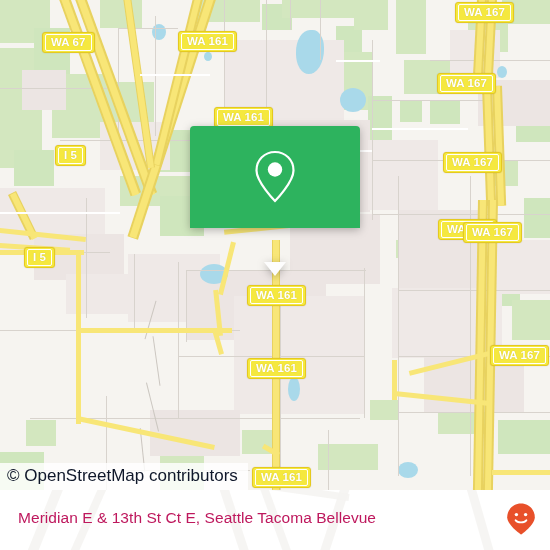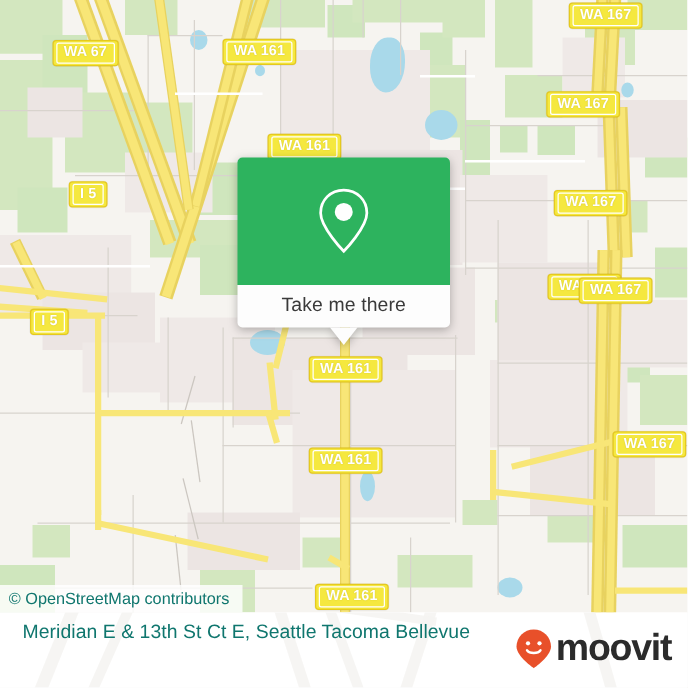--- a/index.html
+++ b/index.html
@@ -52,22 +52,22 @@
     white-space: nowrap;
     text-shadow: 0 0 1px rgba(120,100,0,.35);
   }
 
   
   .attrib {
     position: absolute;
     left: 0; bottom: 0;
     background: rgba(255,255,255,.82);
     padding: 3px 10px 4px 7px;
-    font-size: 13px;
-    color: #0f766e;
+    font-size: 17px;
+    color: #0f172a;
     z-index: 60;
     white-space: nowrap;
   }
 
   
   .card {
     position: absolute;
     left: 190px; top: 126px;
     width: 170px;
     z-index: 80;
@@ -101,22 +101,22 @@
 
   
   .footer {
     position: absolute; left: 0; top: 490px;
     width: 550px; height: 60px;
     background: #ffffff;
     overflow: hidden;
   }
   .footer-wm { position: absolute; background: #f4f3f1; opacity: .85; }
   .footer-text {
-    position: absolute; left: 18px; top: 7px;
-    font-size: 15.5px; color: #0f766e;
+    position: absolute; left: 18px; top: 19px;
+    font-size: 15.5px; color: #be185d;
     letter-spacing: .05px;
     white-space: nowrap;
     z-index: 5;
   }
   .logo {
     position: absolute; right: 13px; top: 12px;
     display: flex; align-items: center; gap: 2px;
     z-index: 5;
   }
   .logo-text {
@@ -343,23 +343,20 @@
 
     <div class="attrib">© OpenStreetMap contributors</div>
 
     <div class="card">
       <div class="card-top">
         <svg width="46" height="58" viewBox="0 0 46 58">
           <path d="M23 4 C12.5 4 4.5 12 4.5 22.4 C4.5 34 23 53 23 53 C23 53 41.5 34 41.5 22.4 C41.5 12 33.5 4 23 4 Z" fill="none" stroke="#ffffff" stroke-width="2.2"></path>
           <circle cx="23" cy="21.5" r="7.2" fill="#ffffff"></circle>
         </svg>
       </div>
-      <div class="card-bottom">
-        <span>Take me there</span>
-      </div>
       <div class="card-tail"></div>
     </div>
 
   </div>
 
   <div class="footer">
 
     <div class="footer-wm" style="left:40px;  top:-14px; width:10px; height:90px; transform:rotate(22deg);"></div>
     <div class="footer-wm" style="left:84px;  top:-14px; width:8px;  height:90px; transform:rotate(24deg);"></div>
     <div class="footer-wm" style="left:230px; top:-14px; width:9px;  height:90px; transform:rotate(-18deg);"></div>
@@ -370,17 +367,16 @@
 
     <div class="footer-text">Meridian E &amp; 13th St Ct E, Seattle Tacoma Bellevue</div>
 
     <div class="logo">
       <svg width="32" height="34" viewBox="0 0 32 34">
         <path d="M16 1.5 C8.3 1.5 2.2 7.6 2.2 15.2 C2.2 23.2 16 32.5 16 32.5 C16 32.5 29.8 23.2 29.8 15.2 C29.8 7.6 23.7 1.5 16 1.5 Z" fill="#e8502a"></path>
         <circle cx="11.4" cy="12.6" r="1.7" fill="#ffffff"></circle>
         <circle cx="20.6" cy="12.6" r="1.7" fill="#ffffff"></circle>
         <path d="M10.6 18.2 C12.6 21.1 19.4 21.1 21.4 18.2" fill="none" stroke="#ffffff" stroke-width="1.9" stroke-linecap="round"></path>
       </svg>
-      <span class="logo-text">moovit</span>
     </div>
   </div>
 
 </div>
 
 </body></html>

